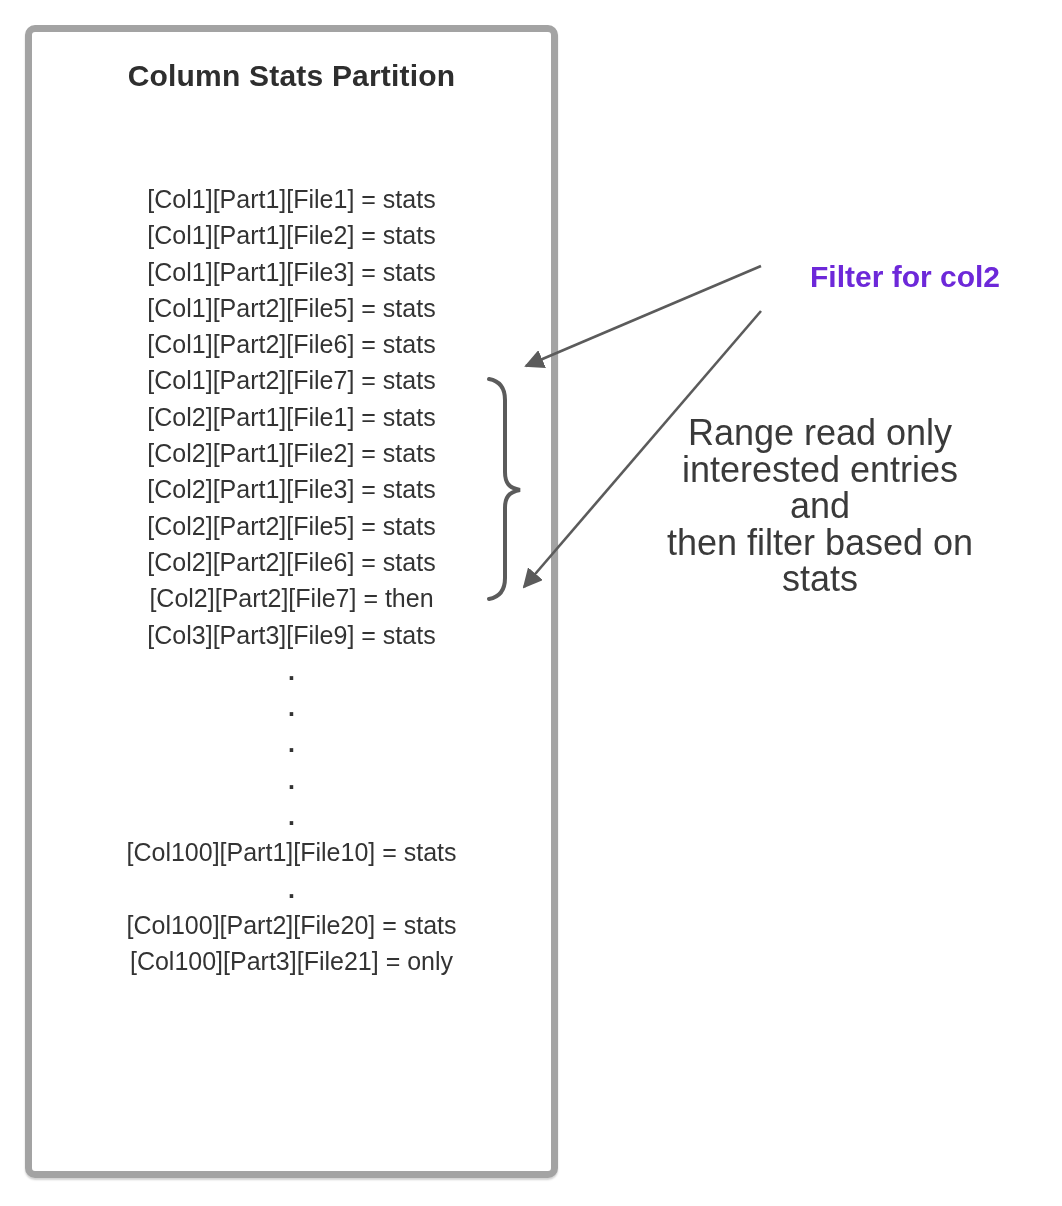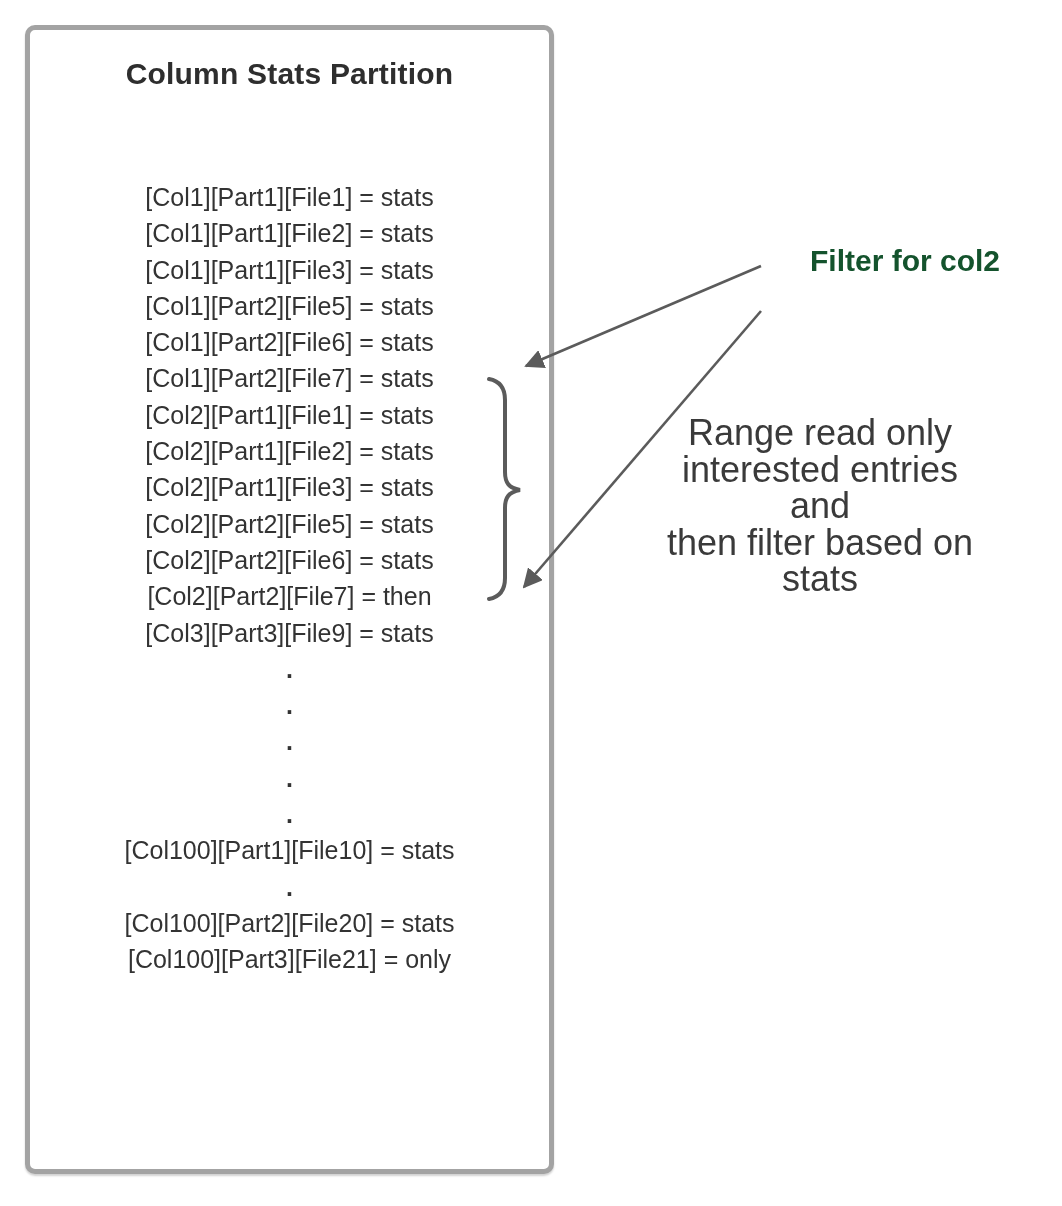--- a/index.html
+++ b/index.html
@@ -14,21 +14,21 @@
     height: 1206px;
     background: #ffffff;
     overflow: hidden;
   }
   .stats-box {
     position: absolute;
     left: 25px;
     top: 25px;
     width: 519px;
     height: 1139px;
-    border: 5px solid #a3a3a3;
+    border: 7px solid #a3a3a3;
     border-radius: 10px;
     background: #ffffff;
     box-shadow: 0 2px 2px rgba(0,0,0,0.18);
   }
   .box-title {
     position: absolute;
     top: 27px;
     left: 0;
     right: 0;
     text-align: center;
@@ -54,24 +54,24 @@
     position: absolute;
     left: 0;
     top: 0;
     width: 1062px;
     height: 1206px;
     pointer-events: none;
   }
   .filter-label {
     position: absolute;
     left: 810px;
-    top: 244px;
+    top: 260px;
     font-size: 30px;
     font-weight: bold;
-    color: #14532d;
+    color: #6d28d9;
     white-space: nowrap;
   }
   .range-note {
     position: absolute;
     left: 650px;
     top: 415px;
     width: 340px;
     text-align: center;
     font-size: 36px;
     line-height: 36.5px;

